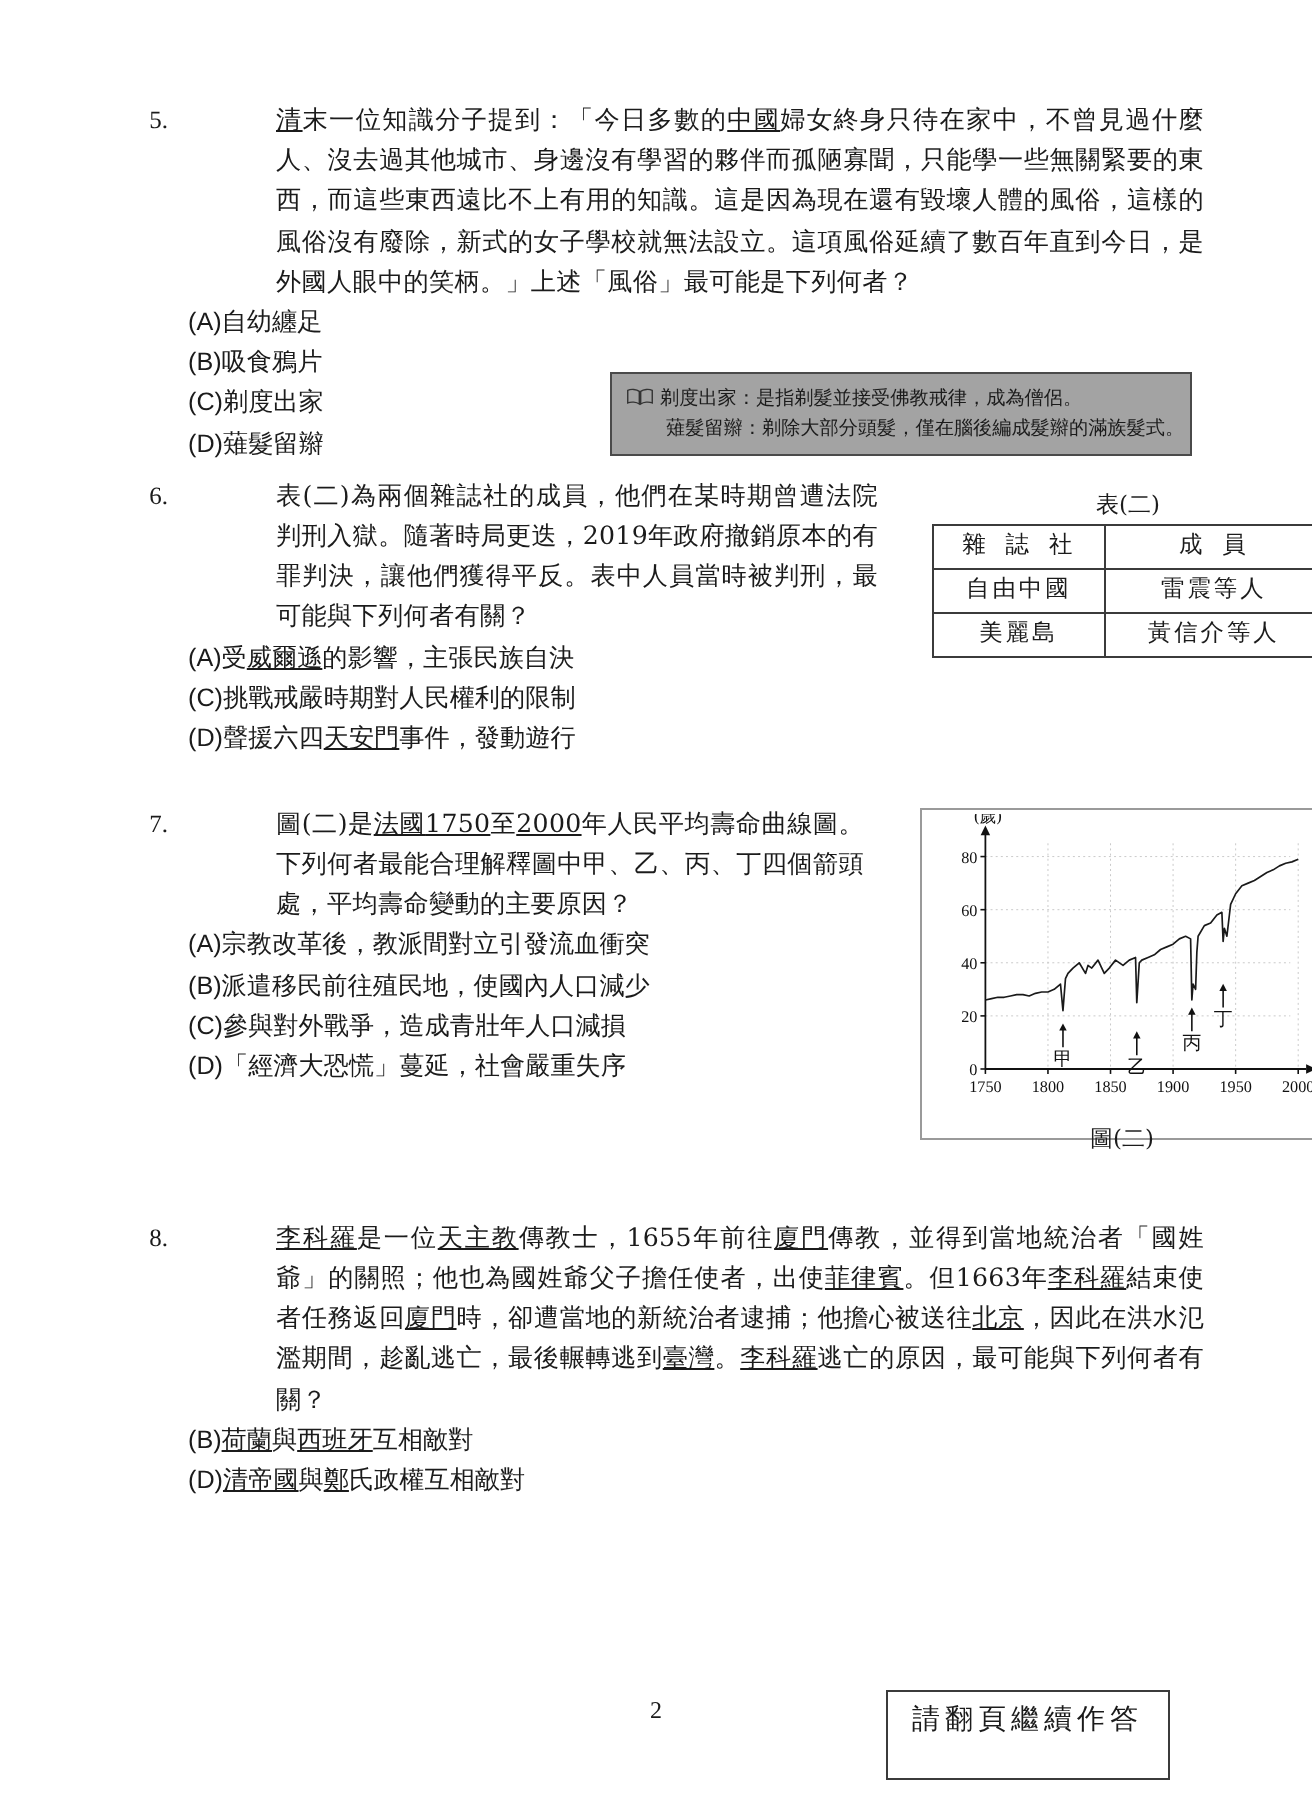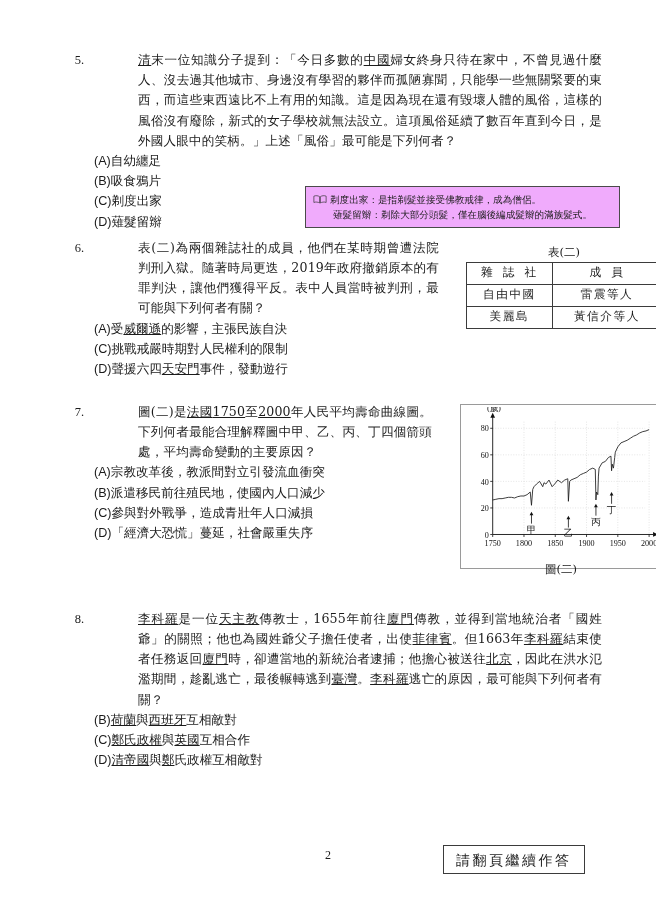--- a/index.html
+++ b/index.html
@@ -55,23 +55,23 @@
     font-size:12.6px;
     line-height:20.2px;
     white-space:nowrap;
   }
   u{text-decoration:underline;text-underline-offset:1px;}
 
   
   .notebox{
     position:absolute;
     left:243px;top:136px;
-    width:315px;
+    width:291px;
     border:1px solid #4a4a4a;
-    background:#f0abfc;
+    background:#a3a3a3;
     padding:5px 6px 5px 7px;
     box-sizing:border-box;
   }
   .notebox .nline{
     font-family:"DejaVu Serif","Liberation Serif",serif;
     font-size:9.6px;
     line-height:15px;
     white-space:nowrap;
   }
   .bookicon{
@@ -136,21 +136,21 @@
     position:absolute;
     left:0;right:0;top:848px;
     text-align:center;
     font-family:"Liberation Serif",serif;
     font-size:12px;
   }
   .contbox{
     position:absolute;
     left:443px;top:845px;
     border:1px solid #3b3b3b;
-    padding:5px 12px 4px 12px;
+    padding:5px 12px 20px 12px;
     font-family:"DejaVu Serif","Liberation Serif",serif;
     font-size:14px;
     letter-spacing:2.5px;
     line-height:18px;
   }
 </style>
 </head>
 <body>
 
 <div class="page">
@@ -276,21 +276,20 @@
           </svg>
       </div>
       <div class="chartcap">圖(二)</div>
     </div>
 
     <div class="q" style="margin-top:22px;">
       <div class="qnum">8.</div>
       <div class="qbody">
         <div class="ctext stem" id="q8stem"><u>李科羅</u><span>是一位</span><u>天主教</u><span>傳教士，1655年前往</span><u>廈門</u><span>傳教，並得到當地統治者「國姓爺」的關照；他也為國姓爺父子擔任使者，出使</span><u>菲律賓</u><span>。但1663年</span><u>李科羅</u><span>結束使者任務返回</span><u>廈門</u><span>時，卻遭當地的新統治者逮捕；他擔心被送往</span><u>北京</u><span>，因此在洪水氾濫期間，趁亂逃亡，最後輾轉逃到</span><u>臺灣</u><span>。</span><u>李科羅</u><span>逃亡的原因，最可能與下列何者有關？</span></div>
         <div class="opt" id="q8b"><span>(B)</span><u>荷蘭</u><span>與</span><u>西班牙</u><span>互相敵對</span></div>
-        <div class="opt" id="q8c"><span>(C)</span><u>鄭氏政權</u><span>與</span><u>英國</u><span>互相合作</span></div>
         <div class="opt" id="q8d"><span>(D)</span><u>清帝國</u><span>與</span><u>鄭</u><span>氏政權互相敵對</span></div>
       </div>
     </div>
 
   </div>
 
   <div class="pagenum">2</div>
   <div class="contbox">請翻頁繼續作答</div>
 </div>
 

